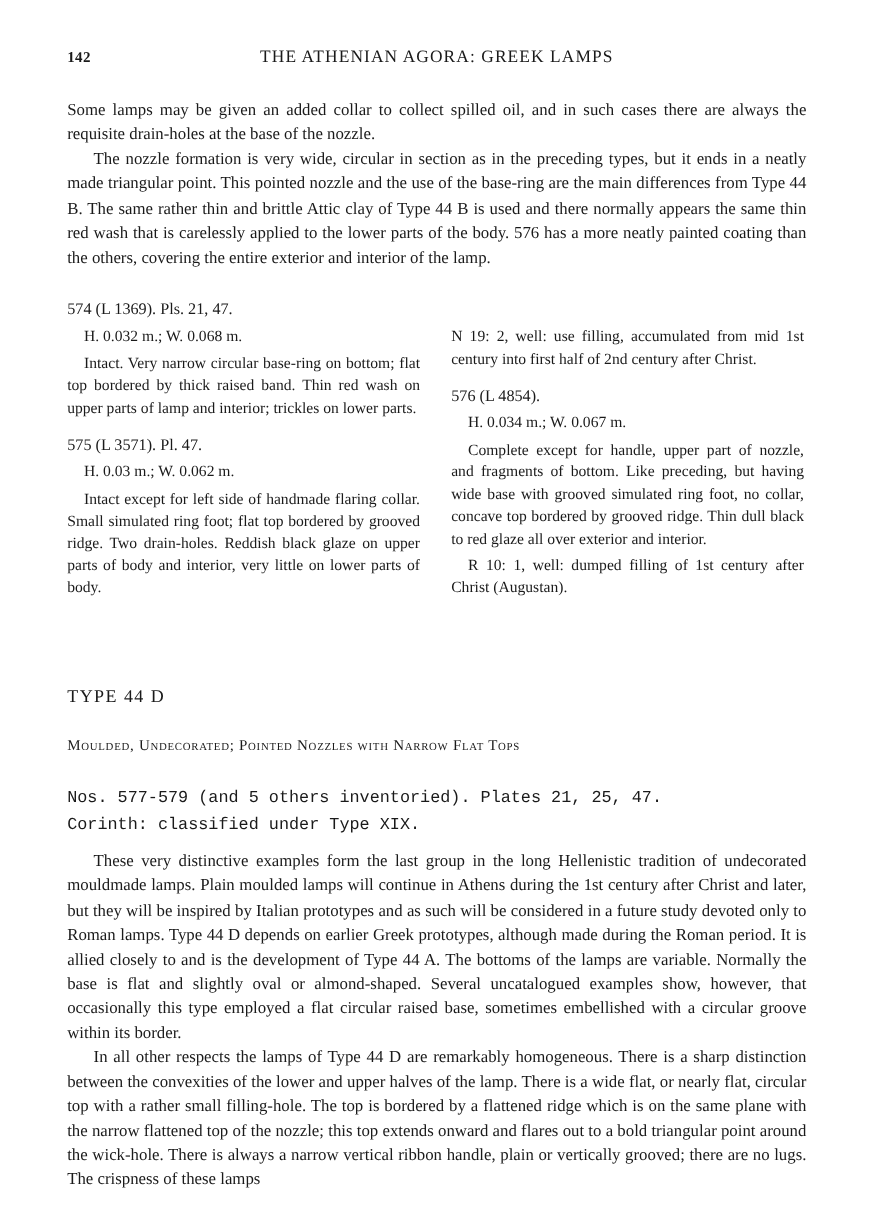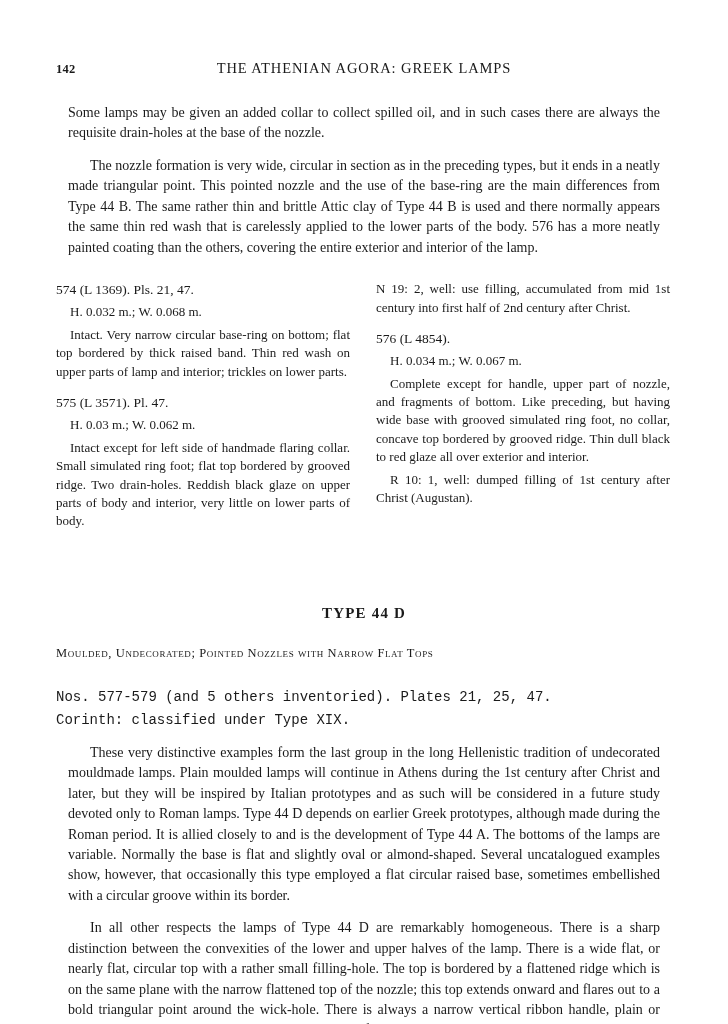--- a/index.html
+++ b/index.html
@@ -11,21 +11,21 @@
     width: 728px;
     height: 1024px;
     font-family: "Liberation Serif", serif;
     color: #1a1a1a;
   }
   .page {
     position: relative;
     width: 728px;
     height: 736px;
     box-sizing: border-box;
-    padding: 60px 56px 20px 56px;
+    padding: 40px 56px 20px 56px;
     border-radius: 23px;
   }
   .header-row {
     display: flex;
     align-items: baseline;
     margin-bottom: 26px;
   }
   .folio {
     font-size: 12.5px;
     font-weight: bold;
@@ -41,29 +41,30 @@
     padding-right: 54px;
     white-space: nowrap;
   }
   .body-text {
     font-size: 14px;
     line-height: 1.46;
     text-align: justify;
     text-justify: inter-word;
   }
   .body-text p {
-    margin: 12px;
+    margin: 0;
   }
   .body-text p.indent {
     text-indent: 22px;
   }
   .columns {
     display: flex;
     gap: 26px;
     margin-top: 22px;
+    align-items: flex-end;
   }
   .col {
     width: 294px;
     flex: 0 0 294px;
     font-size: 13px;
     line-height: 1.42;
     text-align: justify;
   }
   .entry-head {
     margin: 0 0 4px 0;
@@ -80,23 +81,22 @@
   .entry-block {
     margin-bottom: 12px;
   }
   .col p.noindent {
     text-indent: 0;
   }
   .type-section {
     margin-top: 62px;
   }
   .type-title {
-    text-align: center;
     font-size: 15px;
-    font-weight: bold;
+    font-weight: normal;
     letter-spacing: 1.2px;
     margin: 0 0 24px 0;
   }
   .type-subtitle {
     font-size: 12.5px;
     letter-spacing: 0.6px;
     margin: 0 0 26px 0;
   }
   .smallcaps {
     font-variant: small-caps;

